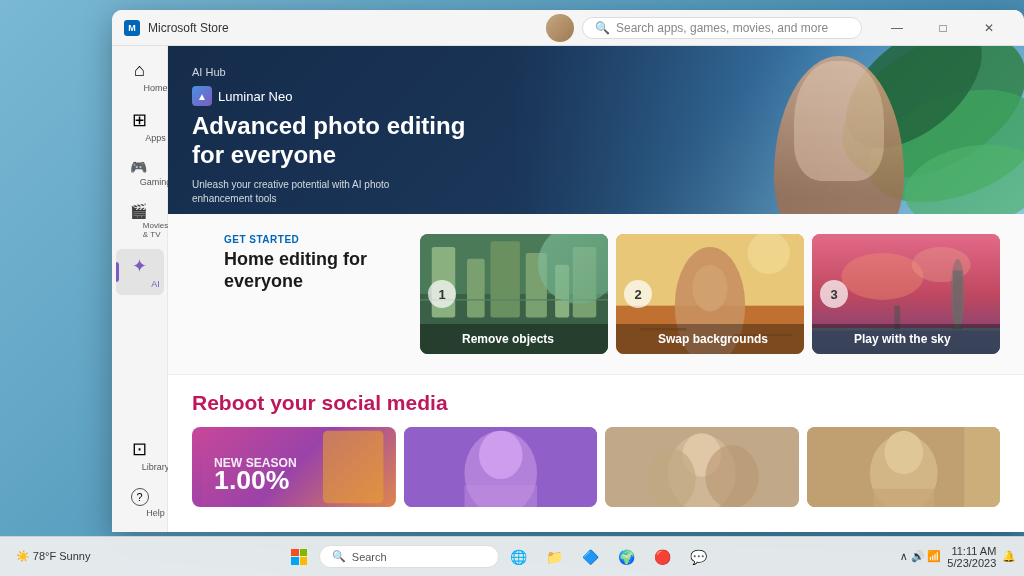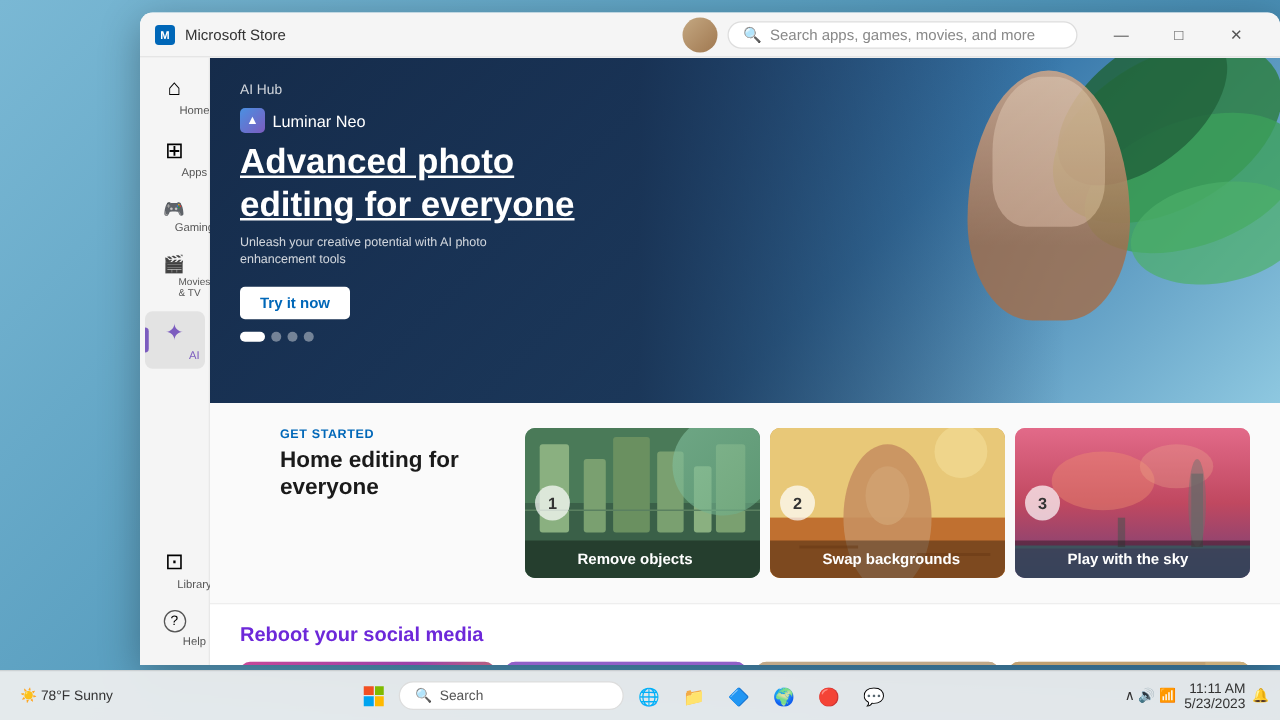--- a/index.html
+++ b/index.html
@@ -228,21 +228,21 @@
       flex: 1;
       overflow-y: auto;
       background: white;
     }
     .content::-webkit-scrollbar { width: 4px; }
     .content::-webkit-scrollbar-thumb { background: #ccc; border-radius: 2px; }
 
     
     .hero {
       position: relative;
-      height: 276px;
+      height: 168px;
       background: linear-gradient(135deg, #1a3a5c 0%, #2a5a8c 30%, #3a7aac 60%, #8ec8e0 100%);
       overflow: hidden;
     }
     .hero-bg {
       position: absolute;
       inset: 0;
       background: linear-gradient(to right, rgba(20,40,70,0.8) 40%, transparent 80%);
     }
     .hero-leaf {
       position: absolute;
@@ -275,27 +275,26 @@
       background: linear-gradient(135deg, #4a90e2, #7c5cbf);
       border-radius: 4px;
       display: flex;
       align-items: center;
       justify-content: center;
       font-size: 10px;
       color: white;
     }
     .hero-app-name span { font-size: 13px; color: white; }
     .hero-title {
-      font-size: 28px;
+      font-size: 24px;
       font-weight: 700;
       color: white;
       line-height: 1.2;
       margin-bottom: 8px;
       max-width: 280px;
-      text-decoration: underline;
     }
     .hero-subtitle {
       font-size: 10px;
       color: rgba(255,255,255,0.8);
       max-width: 220px;
       line-height: 1.4;
       margin-bottom: 14px;
     }
     .hero-btn {
       background: white;
@@ -429,23 +428,23 @@
       font-weight: 600;
       line-height: 1.2;
       z-index: 2;
     }
 
     
     .social-section {
       padding: 16px 24px;
     }
     .section-title {
-      font-size: 16px;
+      font-size: 21px;
       font-weight: 700;
-      color: #6d28d9;
+      color: #be185d;
       margin-bottom: 12px;
     }
     .social-cards {
       display: flex;
       gap: 8px;
     }
     .social-card {
       flex: 1;
       height: 80px;
       border-radius: 8px;

